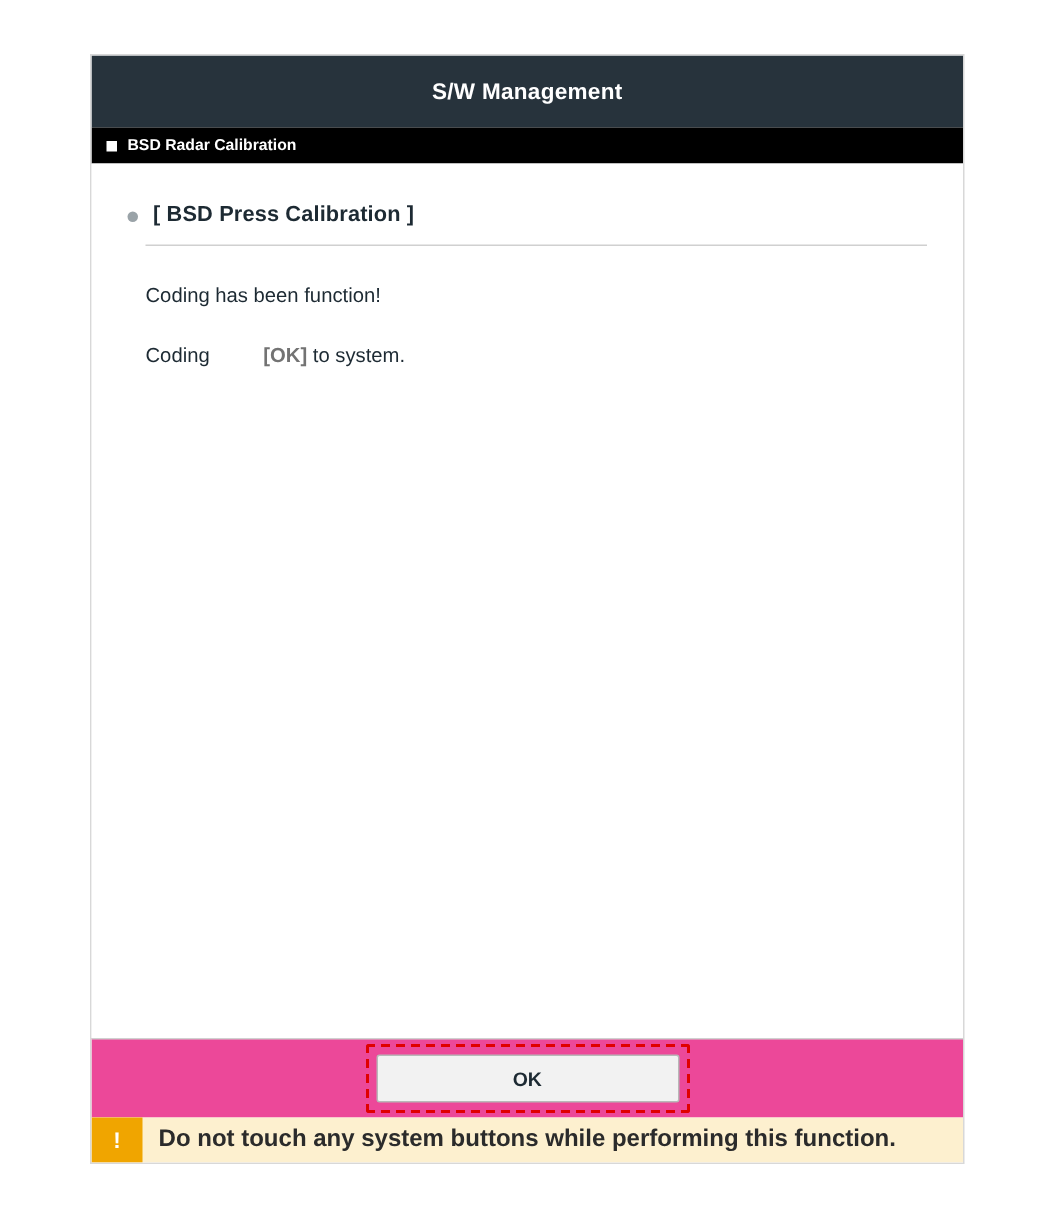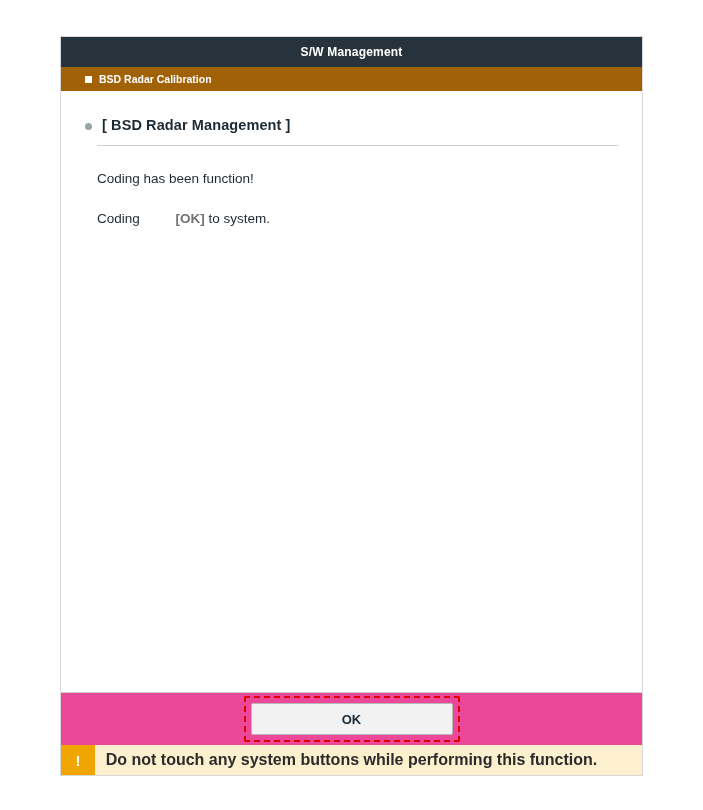--- a/index.html
+++ b/index.html
@@ -18,41 +18,41 @@
     height: 740px;
     background: #ffffff;
     border: 1px solid #d8d8d8;
     box-sizing: border-box;
     display: flex;
     flex-direction: column;
     overflow: hidden;
   }
   
   .titlebar {
-    height: 30px;
+    height: 48px;
     background: #27333c;
     color: #ffffff;
-    font-size: 12px;
+    font-size: 15px;
     font-weight: bold;
     display: flex;
     align-items: center;
     justify-content: center;
     letter-spacing: 0.2px;
     flex: 0 0 auto;
   }
   
   .breadcrumb {
     height: 24px;
-    background: #a16207;
+    background: #000000;
     color: #ffffff;
     font-size: 10.5px;
     font-weight: bold;
     display: flex;
     align-items: center;
-    padding-left: 24px;
+    padding-left: 10px;
     flex: 0 0 auto;
   }
   .bc-square {
     width: 7px;
     height: 7px;
     background: #ffffff;
     display: inline-block;
     margin-right: 7px;
     flex: 0 0 auto;
   }
@@ -176,21 +176,21 @@
 
   <div class="breadcrumb">
     <span class="bc-square"></span>
     <span>BSD Radar Calibration</span>
   </div>
 
   <div class="content">
 
     <div class="section-head">
       <span class="bullet"></span>
-      <span class="section-title">[ BSD Radar Management ]</span>
+      <span class="section-title">[ BSD Press Calibration ]</span>
     </div>
 
     <div class="divider"></div>
 
     <div class="msg-block">
       <div class="msg-line">Coding has been function!</div>
       <div class="msg-line"><span>Coding </span><span class="ok-inline">[OK]</span><span> to system.</span></div>
     </div>
 
   </div>

